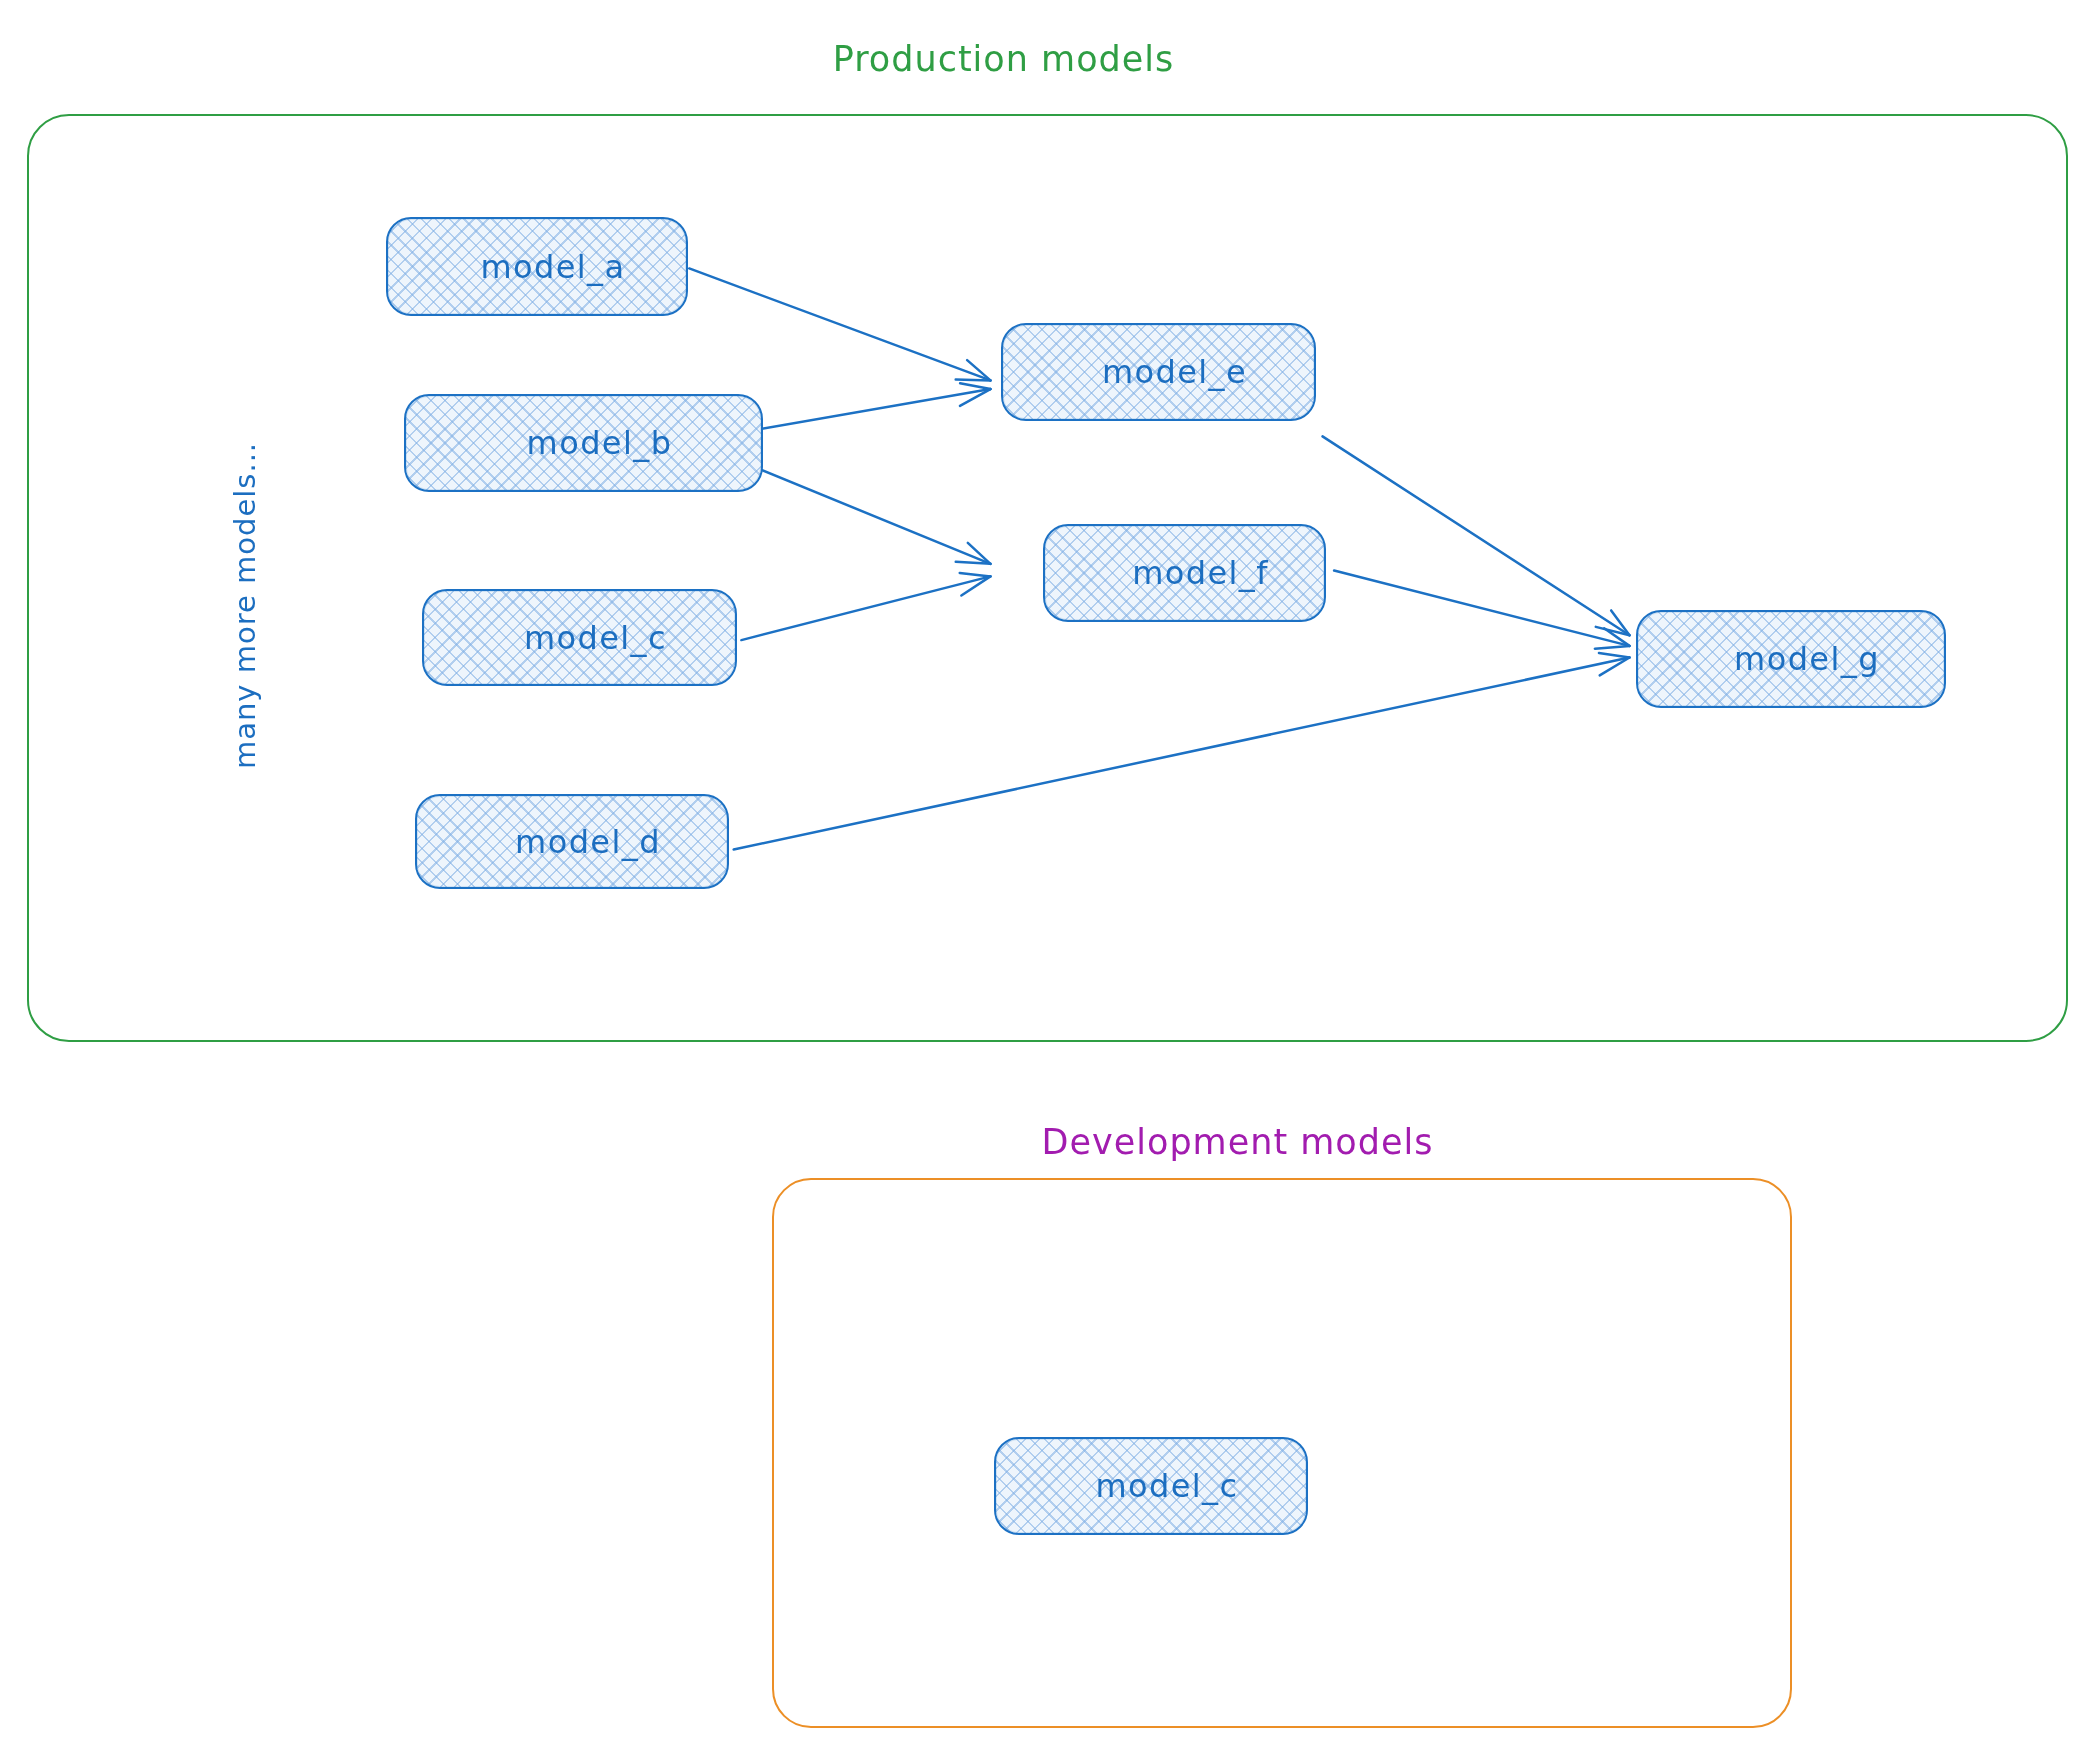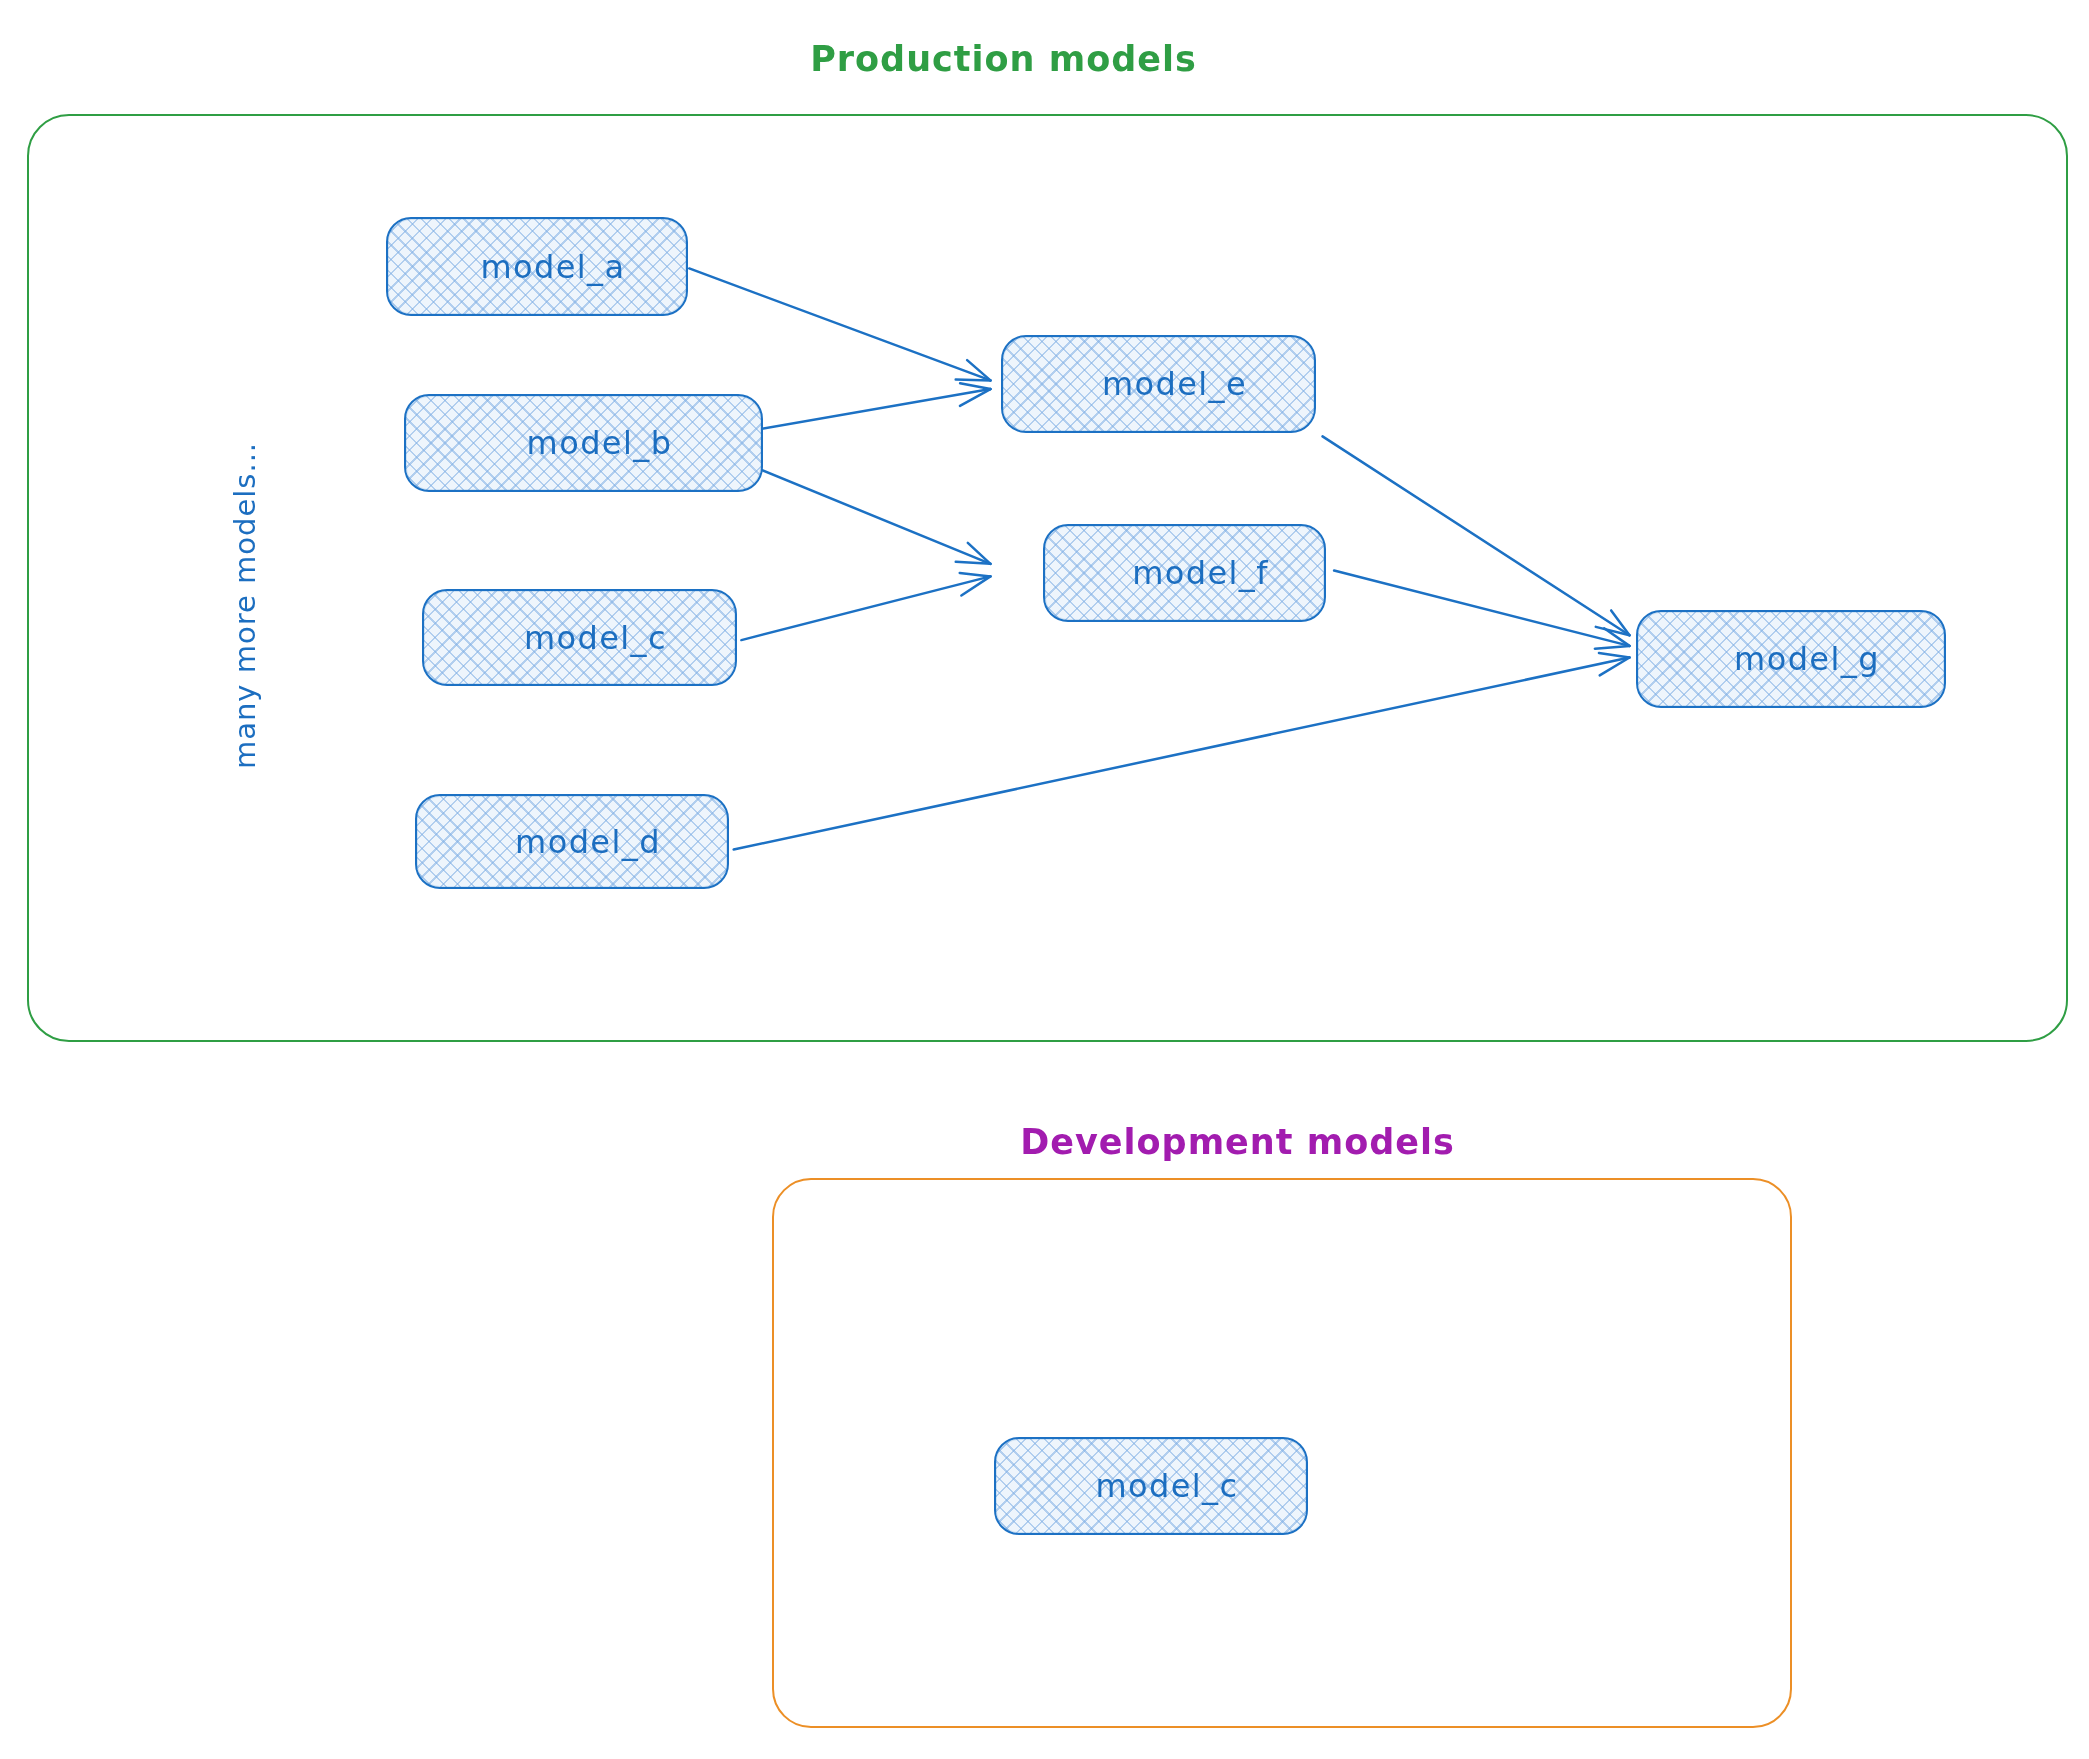--- a/index.html
+++ b/index.html
@@ -18,21 +18,21 @@
   }
   .group.production{border:2.9px solid #2f9e44;}
   .group.development{border:2.9px solid #ec8f26;border-radius:39px;}
 
   .group-title{
     position:absolute;
     width:579px;
     text-align:center;
     font-size:35px;
     letter-spacing:1px;
-    font-weight:700;
+    font-weight:400;
   }
   .group-title.production{color:#2f9e44;}
   .group-title.development{color:#a21caf;}
 
   
   .node{
     position:absolute;
     box-sizing:border-box;
     border:2.9px solid #1c71c4;
     border-radius:25px;
@@ -125,21 +125,21 @@
 </div>
 
 <div class="node" style="left:422px;top:589px;width:315px;height:97px">
   <span class="node-label">model_c</span>
 </div>
 
 <div class="node" style="left:415px;top:794px;width:314px;height:95px">
   <span class="node-label">model_d</span>
 </div>
 
-<div class="node" style="left:1001px;top:335px;width:315px;height:98px">
+<div class="node" style="left:1001px;top:323px;width:315px;height:98px">
   <span class="node-label">model_e</span>
 </div>
 
 <div class="node" style="left:1043px;top:524px;width:283px;height:98px">
   <span class="node-label">model_f</span>
 </div>
 
 <div class="node" style="left:1636px;top:610px;width:310px;height:98px">
   <span class="node-label">model_g</span>
 </div>

